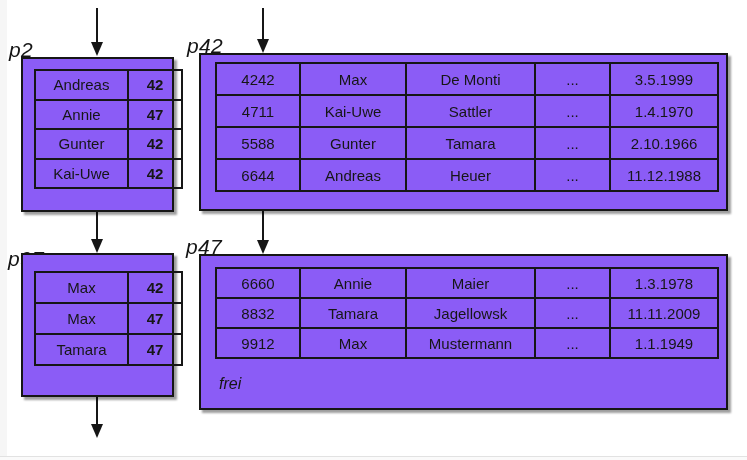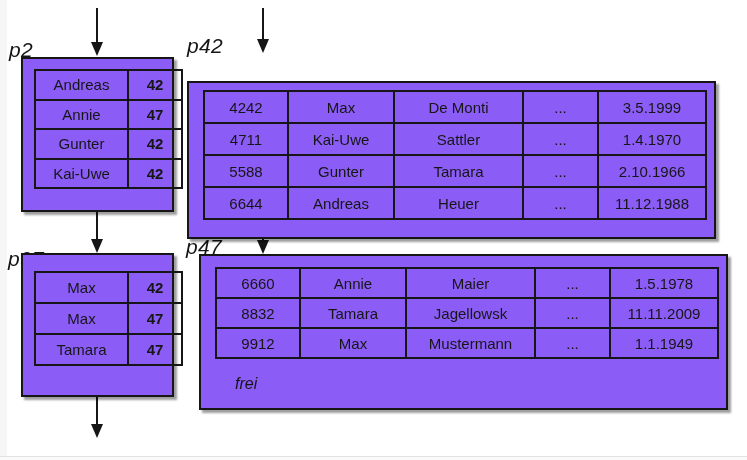--- a/index.html
+++ b/index.html
@@ -20,21 +20,21 @@
     padding:0 3px;white-space:nowrap;overflow:hidden;
   }
   .idx{width:131px;}
   .idx td:first-child{width:85px;}
   .idx td:last-child{width:46px;font-weight:bold;}
   .idx-p2 td{height:27.5px;}
   .idx-p97 td{height:29px;}
   .rec{width:502px;}
   .rec-p42 td{height:30px;}
   .rec-p47 td{height:28px;}
-  .free-label{position:absolute;font-style:italic;font-size:16px;line-height:1;margin-left:16px;}
+  .free-label{position:absolute;font-style:italic;font-size:16px;line-height:1;}
   .arrow{position:absolute;width:13px;display:flex;flex-direction:column;align-items:center;}
   .arrow .shaft{width:2px;flex:1 1 auto;background:#161616;}
   .arrow .head{
     width:0;height:0;flex:0 0 auto;
     border-left:6.5px solid transparent;border-right:6.5px solid transparent;
     border-top:14px solid #161616;
   }
 </style>
 </head>
 <body>
@@ -85,21 +85,21 @@
             <td>42</td>
           </tr>
           <tr>
             <td>Kai-Uwe</td>
             <td>42</td>
           </tr>
         </tbody>
       </table>
   </div>
 
-  <div class="page-box" style="left:187px;top:53px;width:529px;height:158px;margin-top:28px;">
+  <div class="page-box" style="left:199px;top:53px;width:529px;height:158px;">
     <table class="tbl rec rec-p42" style="left:14px;top:7px;">
       <colgroup>
         <col style="width:84px">
           <col style="width:106px">
           <col style="width:129px">
           <col style="width:75px">
           <col style="width:108px">
       </colgroup>
     <tbody>
           <tr>
@@ -161,21 +161,21 @@
           <col style="width:129px">
           <col style="width:75px">
           <col style="width:108px">
       </colgroup>
     <tbody>
           <tr>
             <td>6660</td>
             <td>Annie</td>
             <td>Maier</td>
             <td>...</td>
-            <td>1.5.1978</td>
+            <td>1.3.1978</td>
           </tr>
           <tr>
             <td>8832</td>
             <td>Tamara</td>
             <td>Jagellowsk</td>
             <td>...</td>
             <td>11.11.2009</td>
           </tr>
           <tr>
             <td>9912</td>

